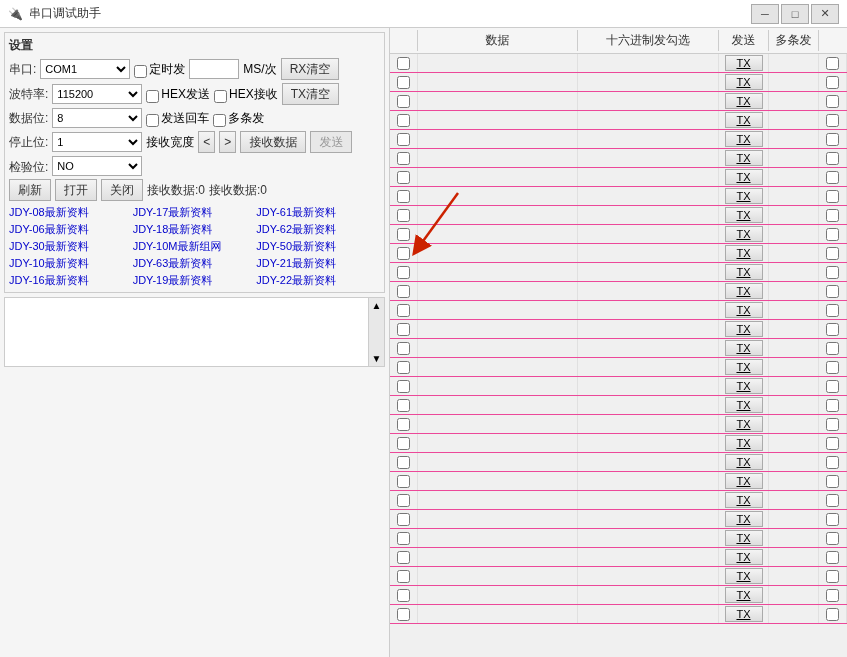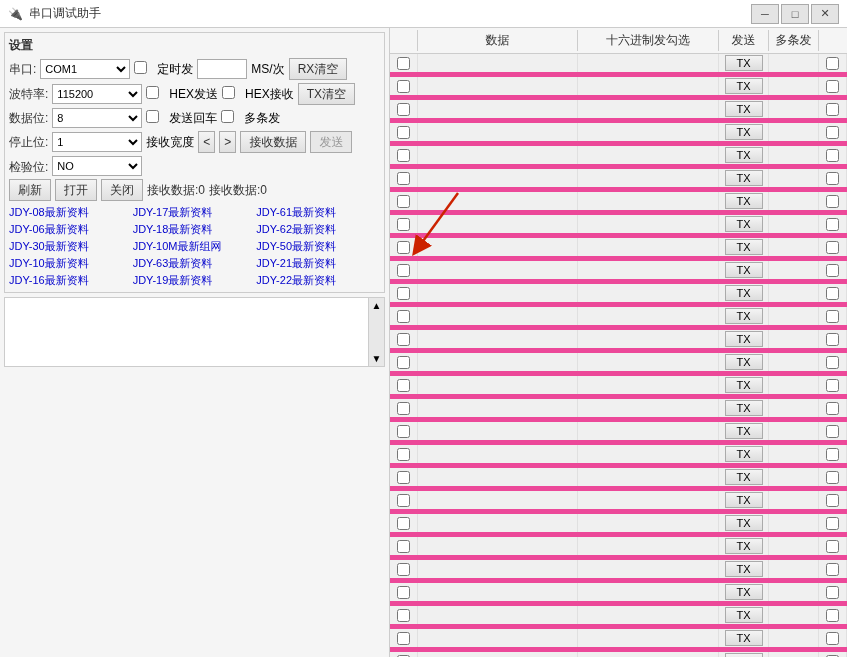--- a/index.html
+++ b/index.html
@@ -100,22 +100,22 @@
     }
     .setting-select {
       height: 20px;
       font-size: 11px;
       border: 1px solid #aaa;
       background: #fff;
       width: 90px;
     }
     .checkbox-group {
       display: flex;
-      align-items: flex-start;
-      gap: 10px;
+      align-items: flex-end;
+      gap: 2px;
       font-size: 12px;
     }
     .checkbox-group input[type=checkbox] {
       width: 13px;
       height: 13px;
     }
 
     .btn {
       padding: 1px 8px;
       height: 22px;
@@ -198,23 +198,24 @@
       border-right: 1px solid #ccc;
     }
 
     .send-list {
       flex: 1;
       overflow-y: auto;
     }
     .send-row {
       display: grid;
       grid-template-columns: 28px 160px 1fr 50px 50px 28px;
-      border-bottom: 5px solid #ec4899;
+      border-bottom: 1px solid #ec4899;
       min-height: 19px;
       align-items: center;
+      text-decoration: underline;
     }
     .send-cell {
       border-right: 1px solid #e0e0e0;
       padding: 1px 2px;
       display: flex;
       align-items: center;
       justify-content: center;
       min-height: 18px;
     }
     .send-cell.data-cell {

